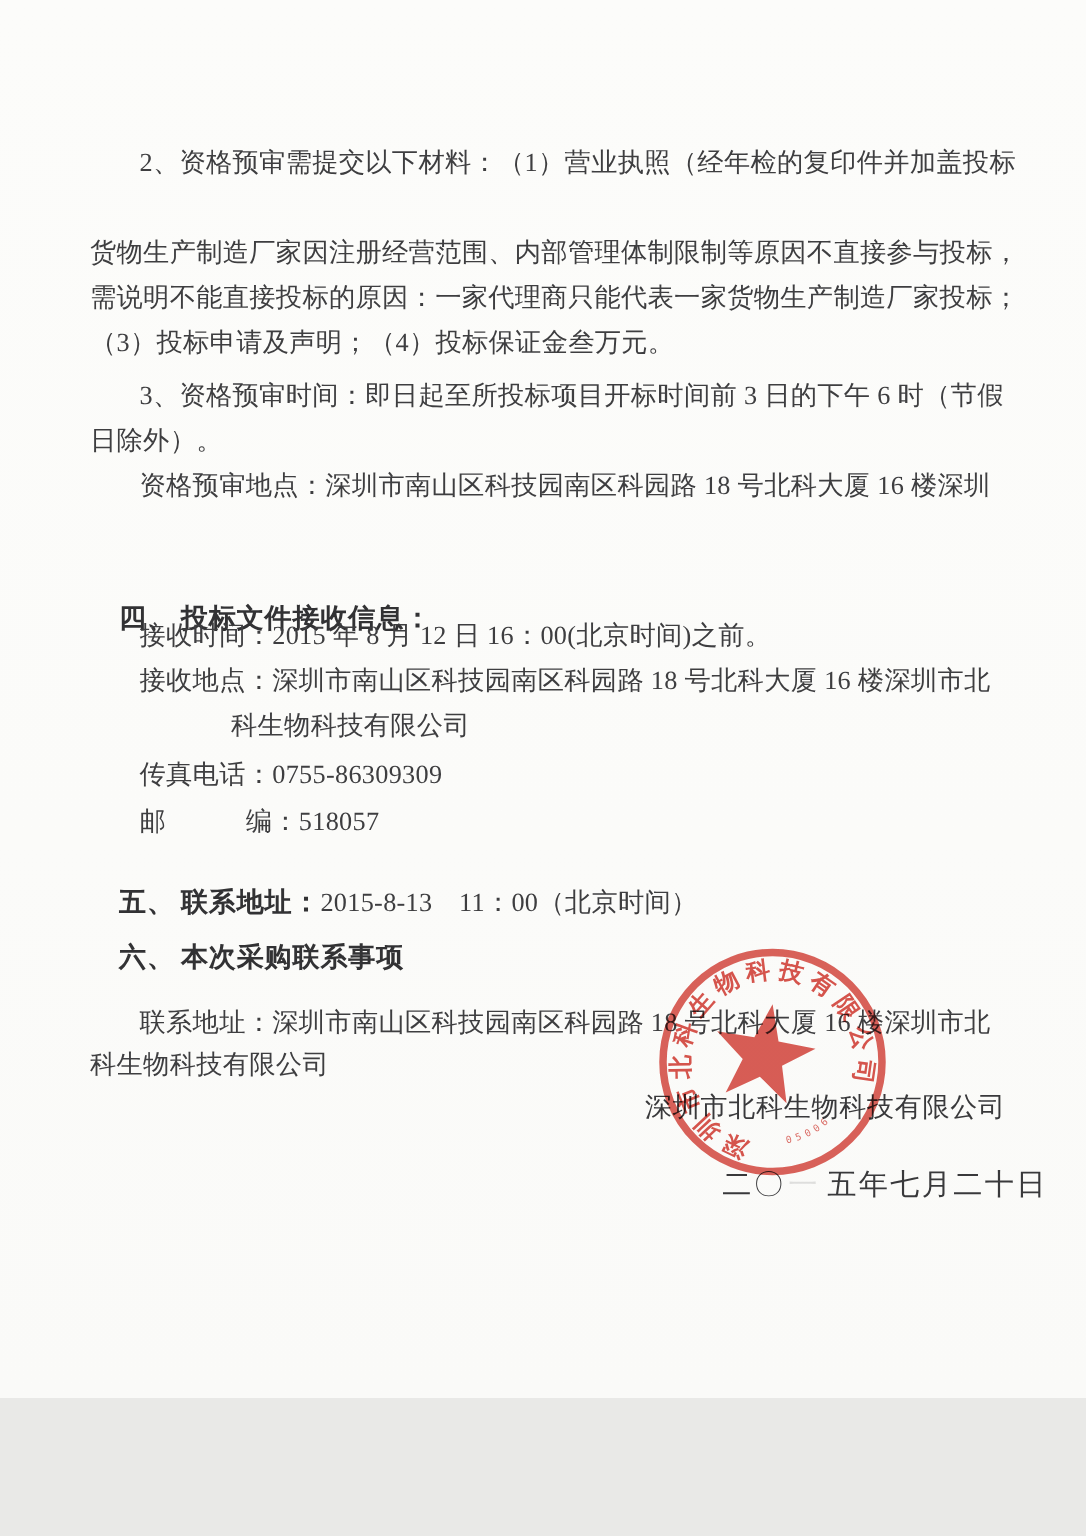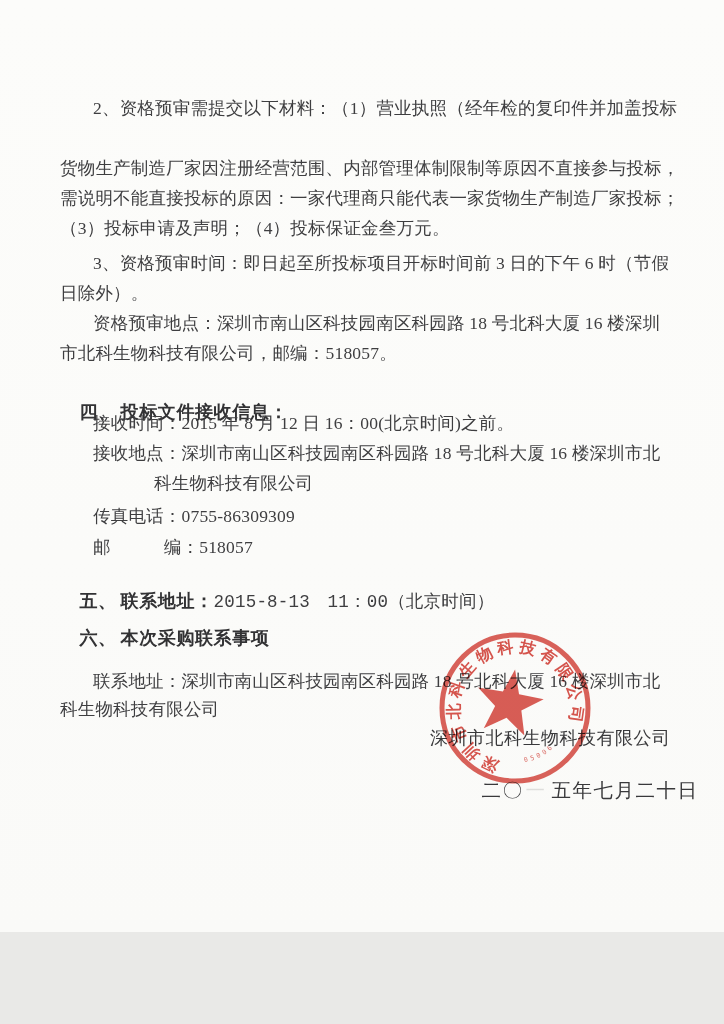--- a/index.html
+++ b/index.html
@@ -13,21 +13,21 @@
   .line {
     position:absolute; font-size:17.5px; line-height:23px;
     white-space:pre; letter-spacing:0.2px; color:#3e3e40;
   }
   .heading {
     font-family:"Liberation Sans","DejaVu Sans",sans-serif;
     font-weight:700; font-size:18px; color:#323234; letter-spacing:0.6px;text-align:center;
   }
   .heading .secnum { margin-right:4px; }
   .plainval {
-    font-family:Liberation Mono, monospace;
+    font-family:Liberation Serif, serif;
     font-weight:400; font-size:17.5px; color:#3e3e40; letter-spacing:0.2px;
   }
   .sig { font-size:18px; letter-spacing:0.5px; color:#39393b; }
   .date { font-size:19.5px; letter-spacing:1.5px; color:#39393b; }
   .date .faint { opacity:0.14; margin:0 5px 0 2px; }
   .seal {
     position:absolute; left:435px; top:629px;
     mix-blend-mode:multiply; opacity:0.9;
   }
   .seal-arc-text {
@@ -50,21 +50,20 @@
 
   <div class="line" style="left:93px; top:97px">2、资格预审需提交以下材料：（1）营业执照（经年检的复印件并加盖投标</div>
   <div class="line" style="left:60px; top:157px">货物生产制造厂家因注册经营范围、内部管理体制限制等原因不直接参与投标，</div>
   <div class="line" style="left:60px; top:187px">需说明不能直接投标的原因：一家代理商只能代表一家货物生产制造厂家投标；</div>
   <div class="line" style="left:60px; top:217px">（3）投标申请及声明；（4）投标保证金叁万元。</div>
 
   <div class="line" style="left:93px; top:252px">3、资格预审时间：即日起至所投标项目开标时间前 3 日的下午 6 时（节假</div>
   <div class="line" style="left:60px; top:282px">日除外）。</div>
 
   <div class="line" style="left:93px; top:312px">资格预审地点：深圳市南山区科技园南区科园路 18 号北科大厦 16 楼深圳</div>
-  <div class="line" style="left:60px; top:342px">市北科生物科技有限公司，邮编：518057。</div>
 
   <div class="line heading" style="left:57px; top:378px">
     <span class="secnum">四、</span><span>投标文件接收信息：</span>
   </div>
   <div class="line" style="left:93px;  top:412px">接收时间：2015 年 8 月 12 日 16：00(北京时间)之前。</div>
   <div class="line" style="left:93px;  top:442px">接收地点：深圳市南山区科技园南区科园路 18 号北科大厦 16 楼深圳市北</div>
   <div class="line" style="left:154px; top:472px">科生物科技有限公司</div>
   <div class="line" style="left:93px;  top:505px">传真电话：0755-86309309</div>
   <div class="line" style="left:93px;  top:536px">邮　　　编：518057</div>
 

